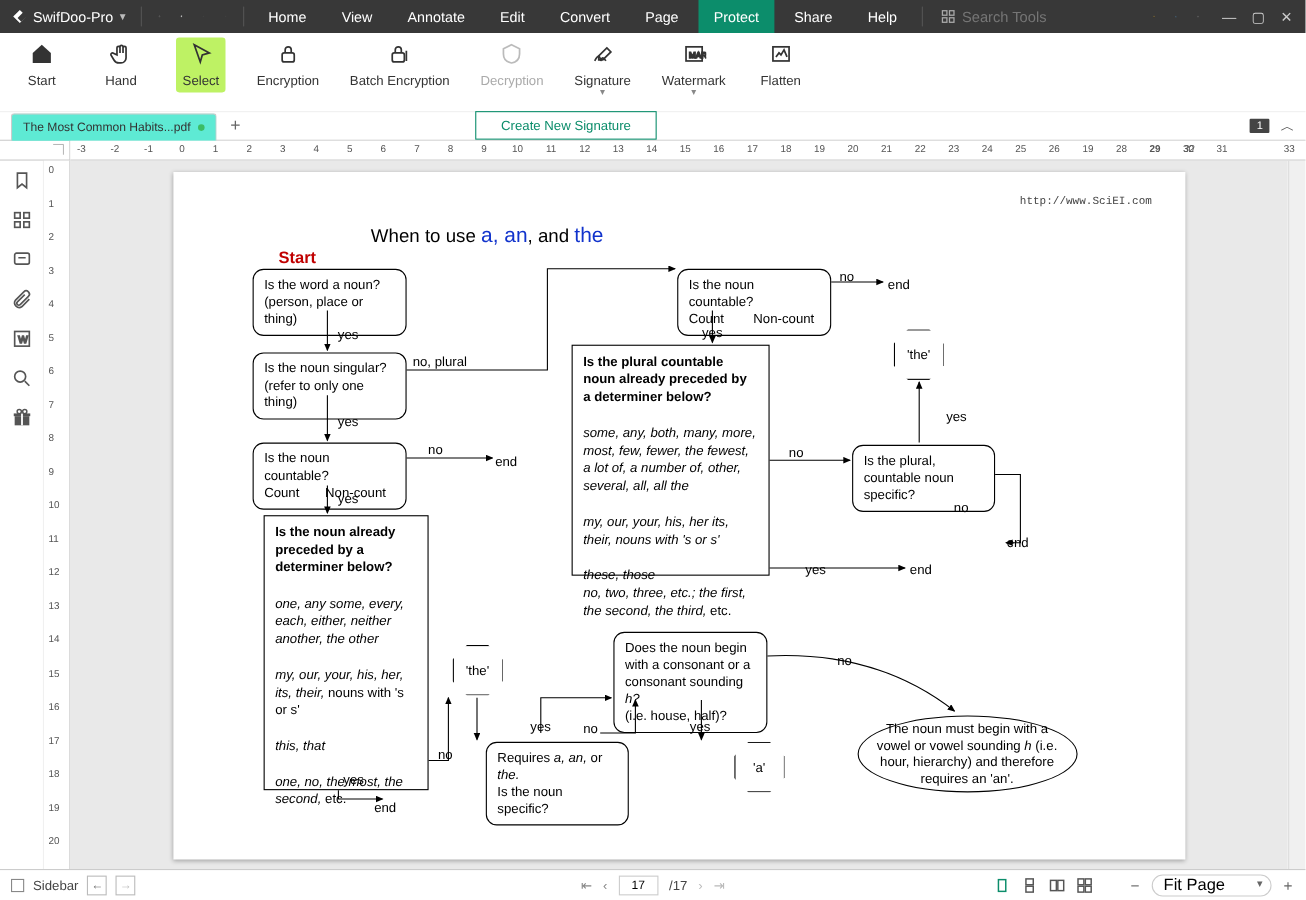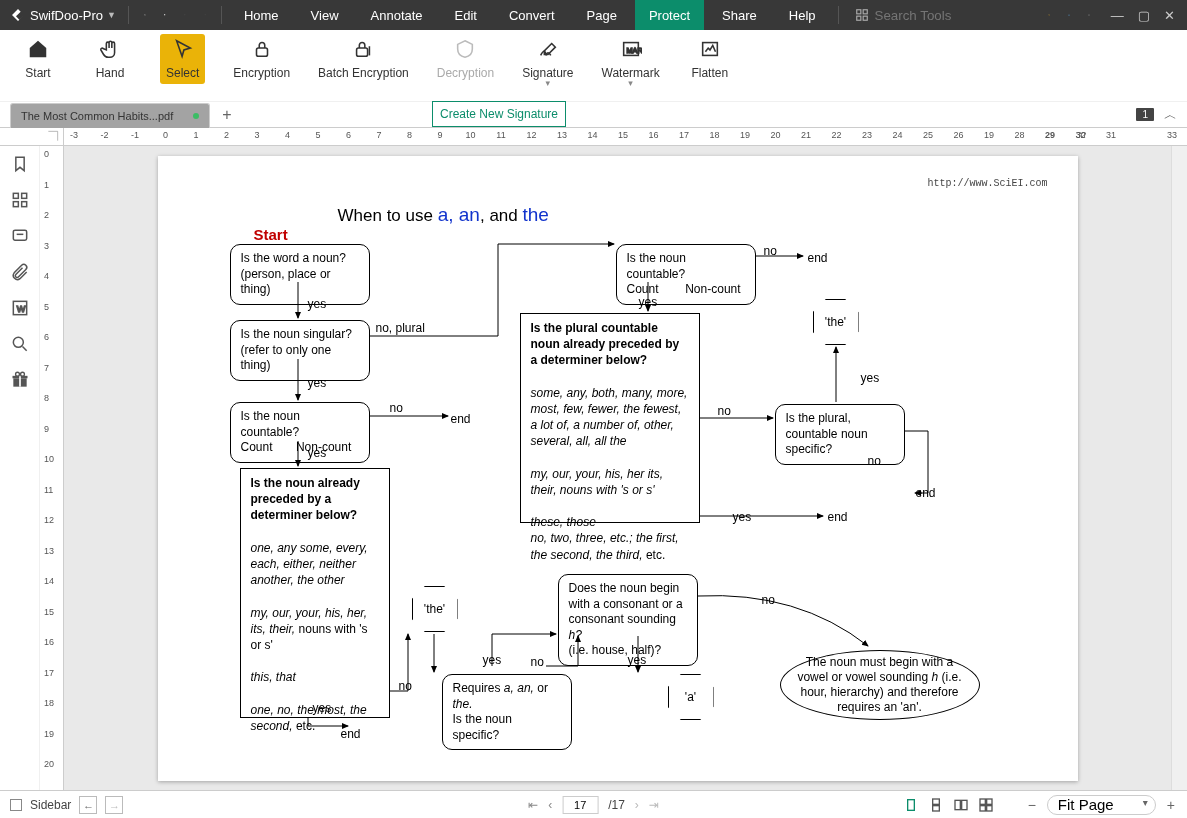--- a/index.html
+++ b/index.html
@@ -14,35 +14,35 @@
 .menubar .sep{width:1px;height:18px;background:#555;margin:0 4px}
 .menubar .ico{width:16px;height:16px;display:flex;align-items:center;justify-content:center;color:#ccc;padding:0 7px;cursor:pointer}
 .menubar .spacer{flex:1}
 .search-tools{display:flex;align-items:center;gap:6px;color:#aaa;padding:0 8px}
 .search-tools input{background:transparent;border:none;color:#ddd;outline:none;width:100px}
 .win-btns{display:flex;gap:14px;margin-left:10px;margin-right:6px;color:#ccc}
 .win-btns span{cursor:pointer;font-size:13px}
 
 .ribbon{height:72px;background:#fff;display:flex;align-items:flex-start;padding:8px 16px;gap:28px;border-bottom:1px solid #f0f0f0}
 .ribbon-item{display:flex;flex-direction:column;align-items:center;gap:6px;color:#333;cursor:pointer;min-width:44px;position:relative}
-.ribbon-item.sel{background:#eab308;border-radius:3px;padding:4px 6px;margin-top:-4px}
+.ribbon-item.sel{background:#bef264;border-radius:3px;padding:4px 6px;margin-top:-4px}
 .ribbon-item.disabled{color:#aaa}
 .ribbon-item svg,.ribbon-item .ri-icon{width:22px;height:22px}
 .ribbon-item .lbl{font-size:12px}
 .drop-caret{position:absolute;bottom:-8px;left:50%;transform:translateX(-50%);font-size:9px;color:#888}
 
 .tabs{height:26px;display:flex;align-items:center;border-bottom:1px solid #ccc;padding-left:10px;gap:8px;position:relative}
-.tab{display:flex;align-items:center;gap:20px;height:25px;padding:0 10px;border:1px solid #ccc;border-bottom:none;border-top-left-radius:3px;border-top-right-radius:3px;background:#a3a3a3;font-size:11px;color:#333;position:relative;top:1px}
+.tab{display:flex;align-items:center;gap:7px;height:25px;padding:0 10px;border:1px solid #ccc;border-bottom:none;border-top-left-radius:3px;border-top-right-radius:3px;background:#5eead4;font-size:11px;color:#333;position:relative;top:1px}
 .tab .dot{width:6px;height:6px;border-radius:50%;background:#3bbd64}
 .add-tab{color:#666;cursor:pointer;font-size:16px;padding:0 4px}
 .tabs .right{margin-left:auto;display:flex;align-items:center;gap:10px;padding-right:10px}
 .page-num-badge{background:#444;color:#fff;font-size:10px;padding:1px 6px;border-radius:1px}
 .collapse-caret{color:#555;cursor:pointer}
 
-.sig-dropdown{position:absolute;left:432px;top:-1px;width:134px;height:26px;border:1px solid #0c8d6b;background:#fff;display:flex;align-items:center;justify-content:center;color:#0c8d6b;font-size:12px;z-index:50}
+.sig-dropdown{position:absolute;left:432px;top:-1px;width:165px;height:26px;border:1px solid #0c8d6b;background:#fff;display:flex;align-items:center;justify-content:center;color:#0c8d6b;font-size:12px;z-index:50}
 
 .ruler-row{height:18px;display:flex}
 .ruler-corner{width:64px;border-right:1px solid #ccc;border-bottom:1px solid #ccc;position:relative}
 .h-ruler{flex:1;position:relative;border-bottom:1px solid #ccc;background:#fff;overflow:hidden;font-size:9px;color:#555}
 .h-ruler .tlabel{position:absolute;top:2px;transform:translateX(-50%)}
 
 .main{flex:1;display:flex;overflow:hidden}
 .side-icons{width:40px;background:#fff;display:flex;flex-direction:column;align-items:center;padding-top:8px;gap:16px;border-right:1px solid #f0f0f0}
 .side-icons .sic{width:20px;height:20px;color:#555;cursor:pointer}
 .gift{color:#e04a2f}

